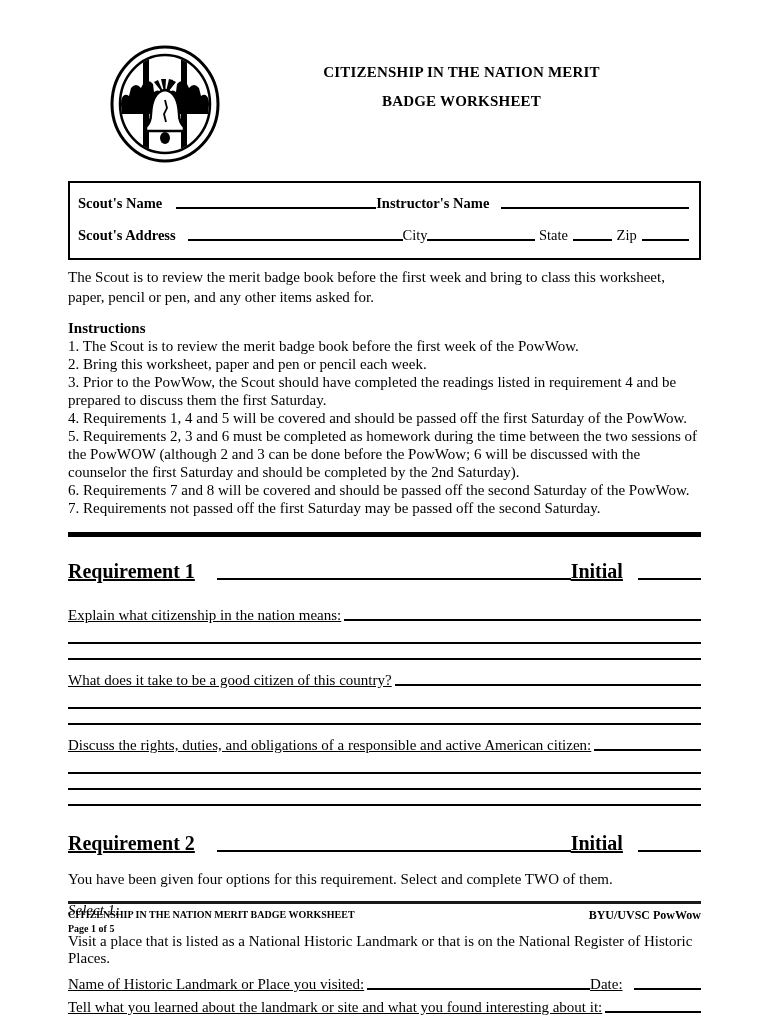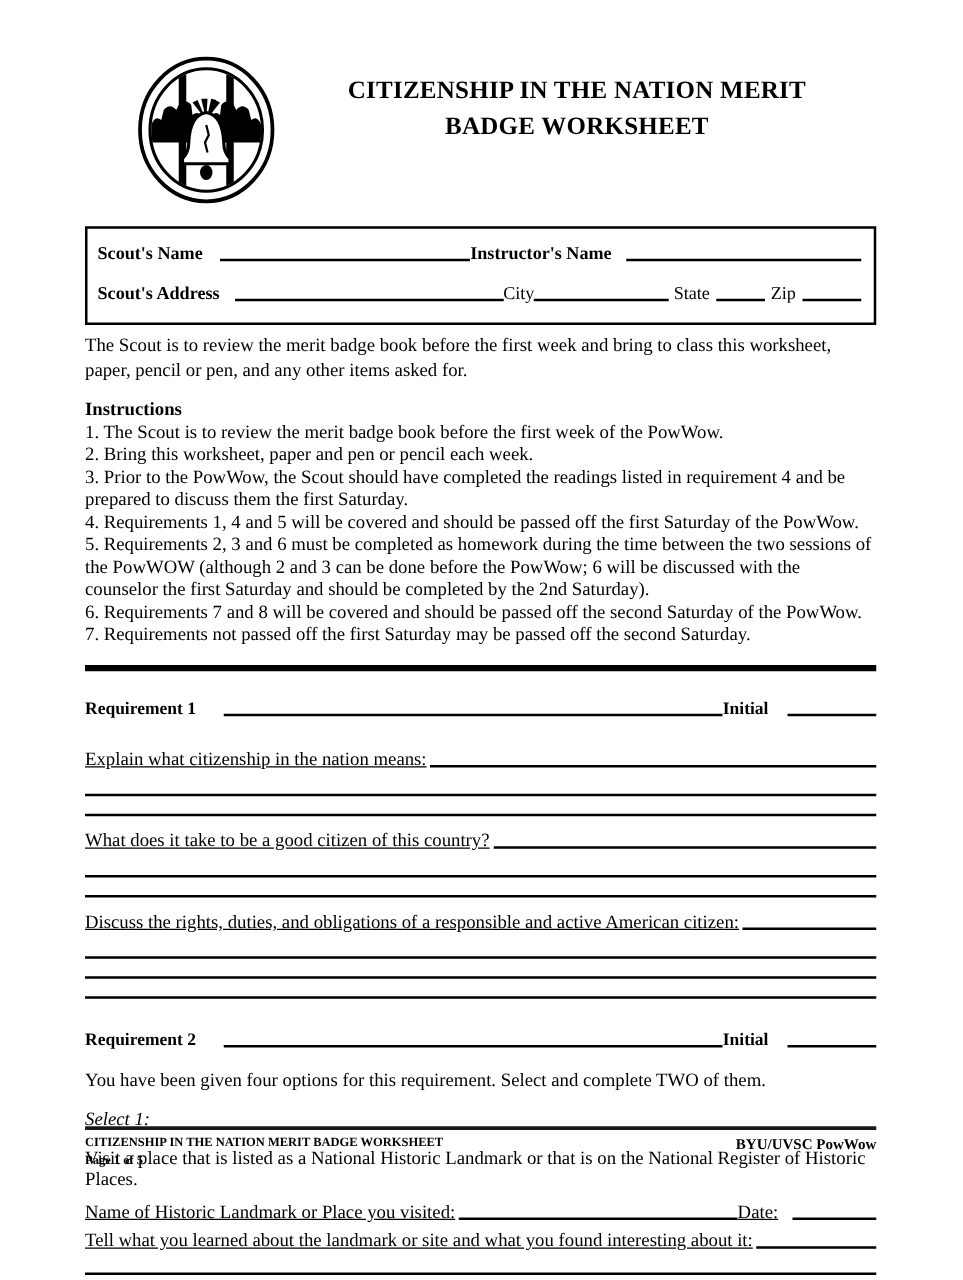--- a/index.html
+++ b/index.html
@@ -16,21 +16,21 @@
   }
   .content { padding: 44px 69px 0 68px; }
 
   
   .header { display: flex; align-items: flex-start; }
   .logo { width: 114px; height: 122px; margin-left: 40px; flex: 0 0 auto; }
   .title-block {
     flex: 1;
     text-align: center;
     font-weight: bold;
-    font-size: 20px;
+    font-size: 15px;
     line-height: 29px;
     padding-top: 14px;
     letter-spacing: .2px;
   }
 
   
   .info-box { border: 2px solid #000; margin-top: 15px; padding: 12px 10px 14px 8px; }
   .field-row { display: flex; align-items: flex-end; font-size: 14.5px; }
   .field-row + .field-row { margin-top: 15px; text-align: center; }
   .b { font-weight: bold; }
@@ -45,21 +45,21 @@
   }
 
   
   .intro { margin: 7px 0 0 0; line-height: 20px; }
   .instructions { margin-top: 12px; line-height: 18px; }
   .instructions .item { margin: 0; }
 
   .thick-rule { border: 0; border-top: 5px solid #000; margin: 15px 0 0 0; }
 
   
-  .req-row { display: flex; align-items: flex-end; margin-top: 23px; font-size: 14px; }
+  .req-row { display: flex; align-items: flex-end; margin-top: 23px; font-size: 20px; text-decoration: underline; }
   .q-row { display: flex; align-items: flex-end; font-size: 15px; }
   .q-row .lbl { padding-right: 3px; text-decoration: underline; }
   .blank-line { border-bottom: 2px solid #000; height: 16px; }
   .mt24 { margin-top: 24px; }
   .mt12 { margin-top: 12px; }
   .para { margin: 0; }
 
   
   .footer { position: absolute; left: 68px; right: 69px; top: 901px; }
   .footer-rule { border: 0; border-top: 3px solid #1a1a1a; margin: 0 0 4px 0; }

